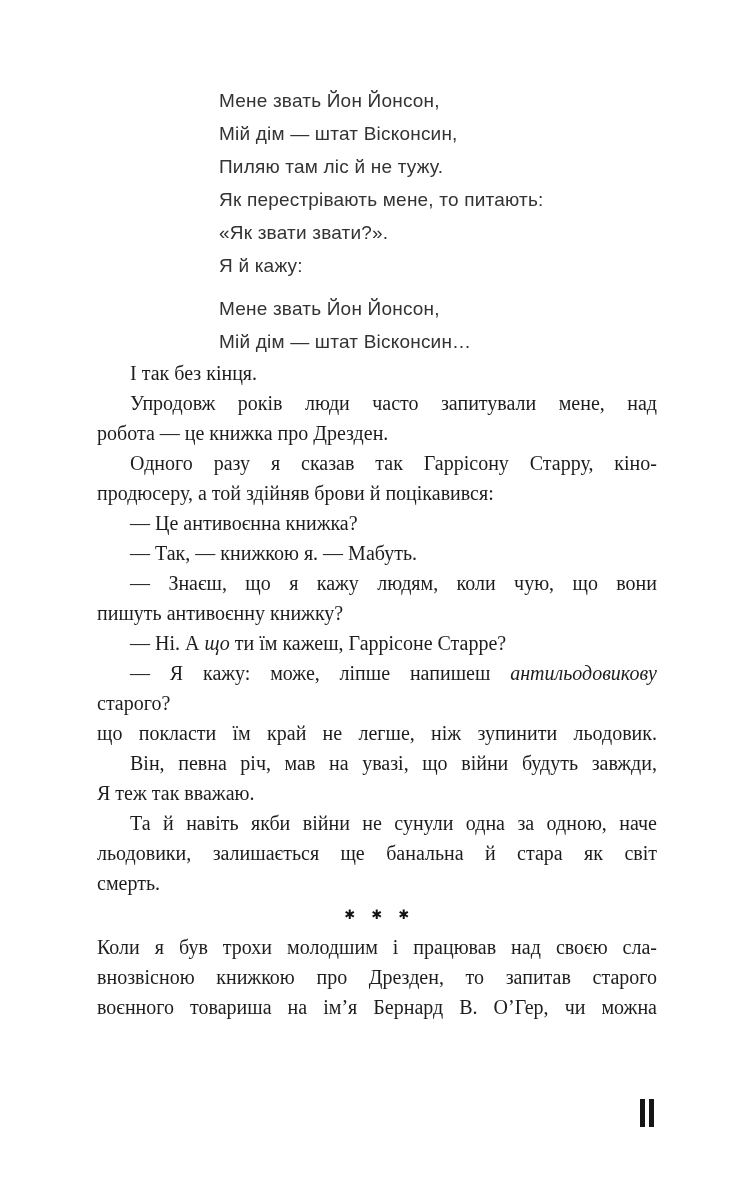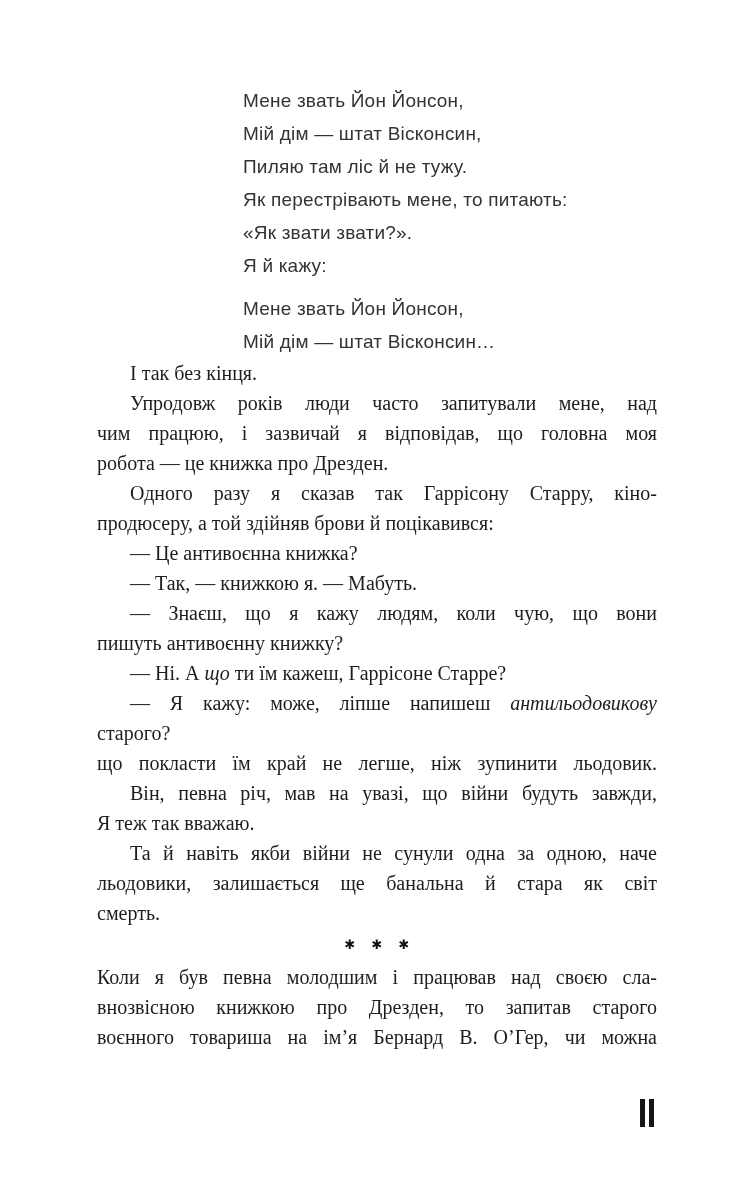--- a/index.html
+++ b/index.html
@@ -22,21 +22,21 @@
   }
 
   
   .verse {
     margin-left: 122px;
     font-family: "Liberation Sans", sans-serif;
     font-size: 19px;
     color: #333333;
     letter-spacing: 0.2px;
   }
-  .vline { line-height: 33px; margin-left: 24px; }
+  .vline { line-height: 33px; }
   .verse2 { margin-top: 10px; }
 
   
   .prose {
     font-size: 20px;
   }
   .line { line-height: 30px; }
   .ind  { text-indent: 33px; }
   .j    { text-align: justify; text-align-last: justify; }
   .it   { font-style: italic; }
@@ -95,21 +95,20 @@
     </div>
 
     <div class="prose">
 
       <div>
         <div class="line ind">І так без кінця.</div>
       </div>
 
       <div>
         <div class="line ind j">Упродовж років люди часто запитували мене, над</div>
-        <div class="line j">чим працюю, і зазвичай я відповідав, що головна моя</div>
         <div class="line">робота — це книжка про Дрезден.</div>
       </div>
 
       <div>
         <div class="line ind j">Одного разу я сказав так Гаррісону Старру, кіно-</div>
         <div class="line">продюсеру, а той здійняв брови й поцікавився:</div>
       </div>
 
       <div>
         <div class="line ind">— Це антивоєнна книжка?</div>
@@ -141,21 +140,21 @@
 
       <div>
         <div class="line ind j">Та й навіть якби війни не сунули одна за одною, наче</div>
         <div class="line j">льодовики, залишається ще банальна й стара як світ</div>
         <div class="line">смерть.</div>
       </div>
 
       <div class="divider">✱ ✱ ✱</div>
 
       <div>
-        <div class="line j">Коли я був певна молодшим і працював над своєю сла-</div>
+        <div class="line j">Коли я був трохи молодшим і працював над своєю сла-</div>
         <div class="line j">внозвісною книжкою про Дрезден, то запитав старого</div>
         <div class="line j">воєнного товариша на ім’я Бернард В. О’Гер, чи можна</div>
       </div>
 
     </div>
   </div>
 
   <div class="pagenum">
     <span class="sr">11</span>
     <span class="bar"></span>

